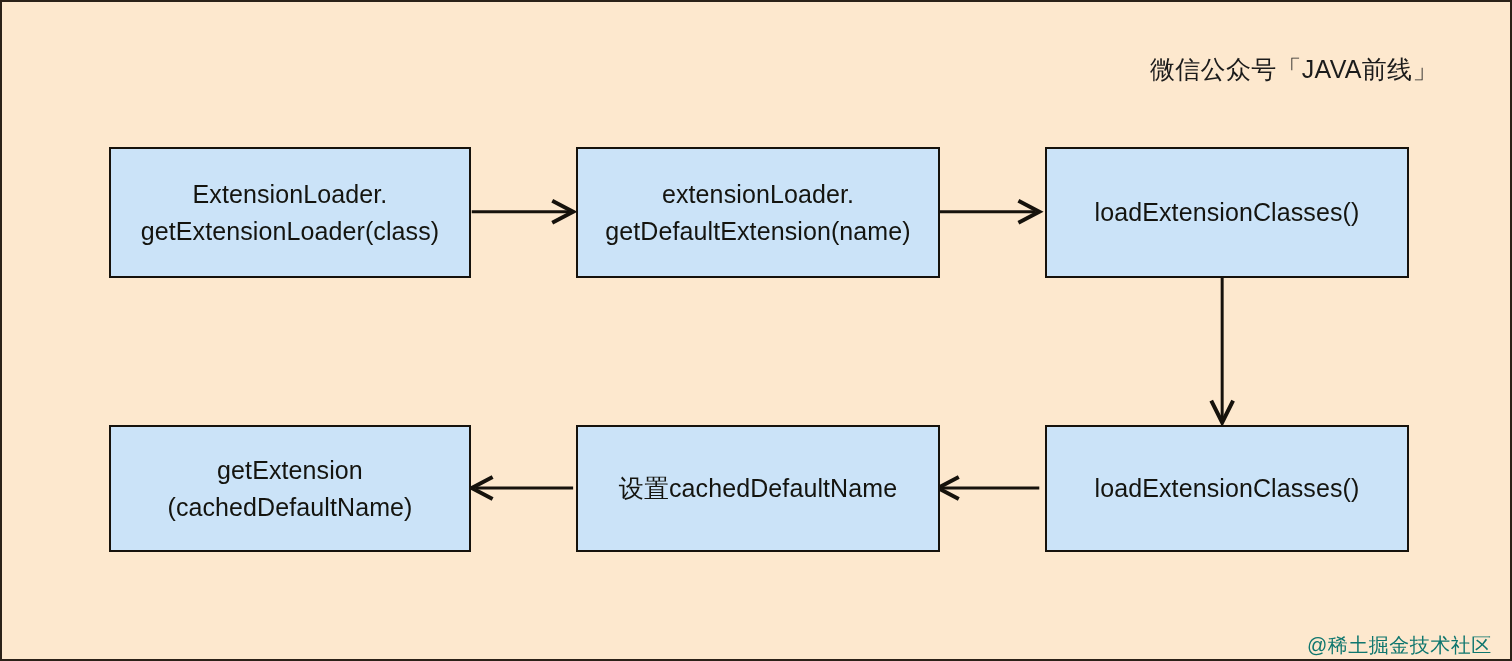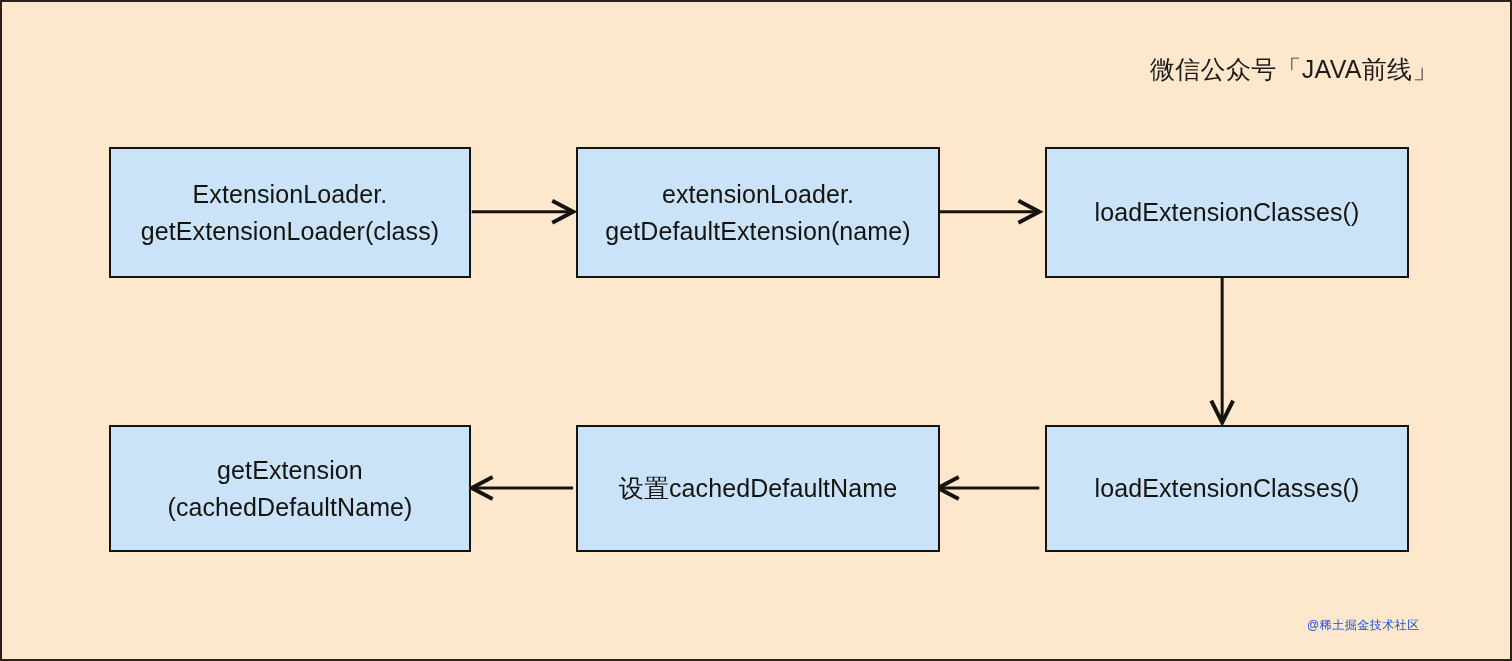--- a/index.html
+++ b/index.html
@@ -60,24 +60,24 @@
 
   .edge-layer {
     position: absolute;
     left: 0; top: 0;
     width: 100%; height: 100%;
     pointer-events: none;
   }
   .watermark {
     position: absolute;
     left: 1305px;
-    top: 612px;
-    font-size: 12px;
+    top: 632px;
+    font-size: 20px;
     line-height: 22px;
-    color: #1d4ed8;
+    color: #0f766e;
     white-space: nowrap;
     letter-spacing: 0.5px;
   }
 </style>
 </head>
 <body>
 
 <div id="canvas">
 
   <div class="header-title">微信公众号「JAVA前线」</div>

